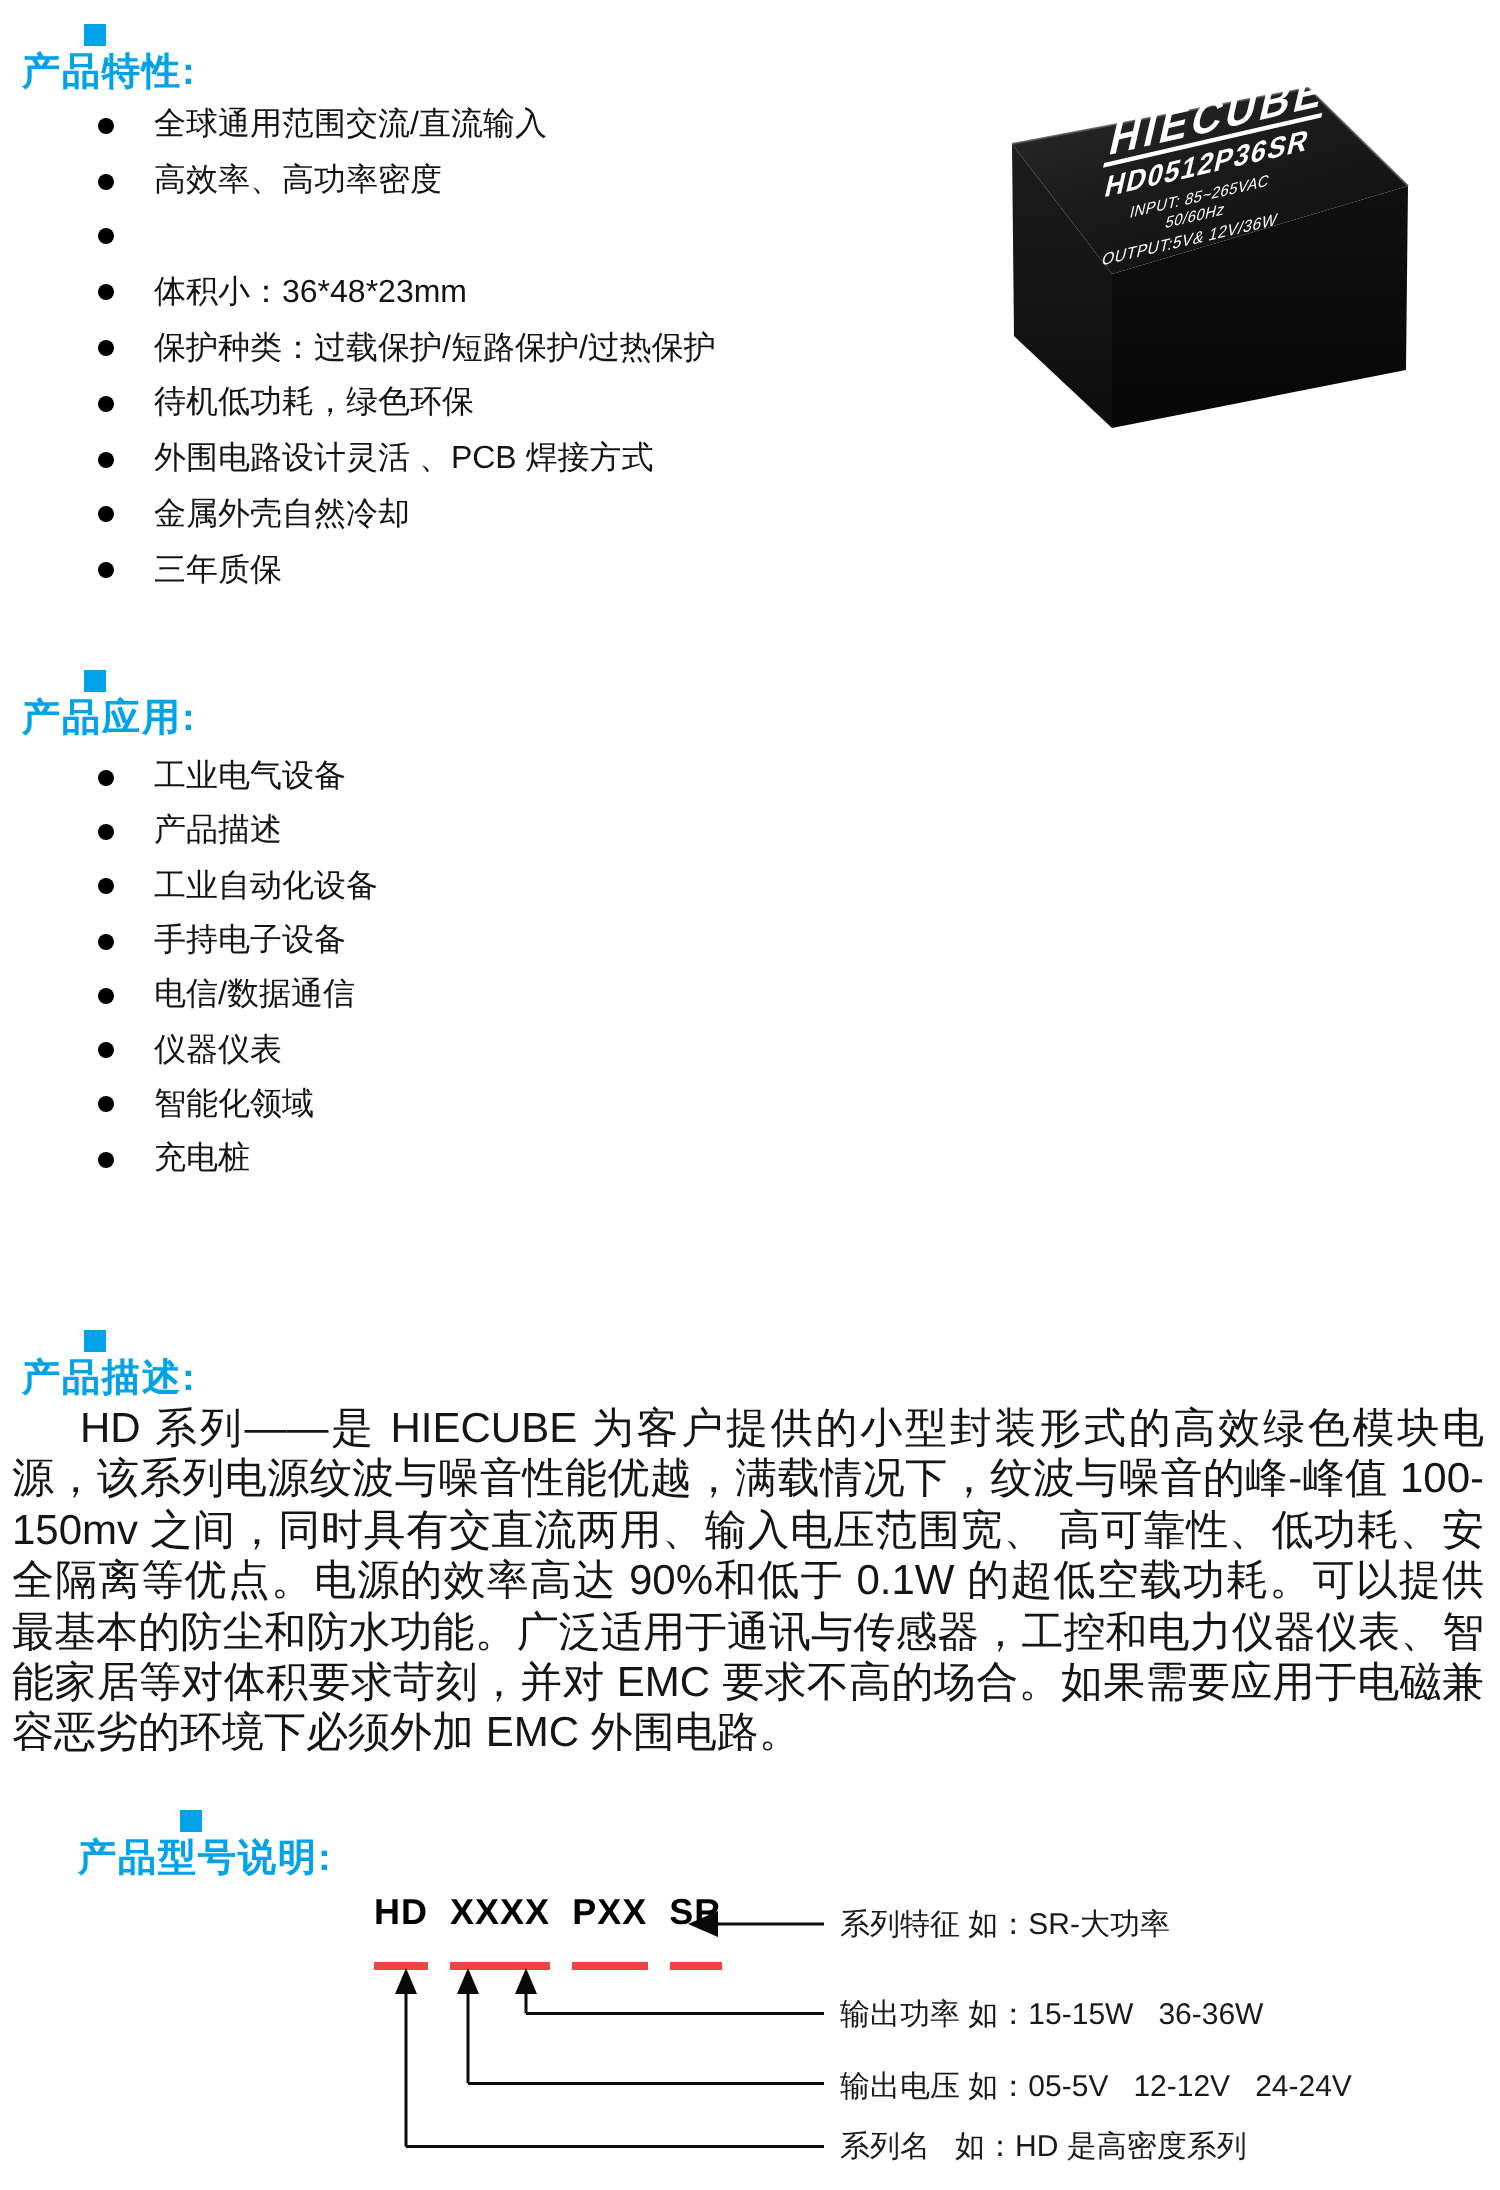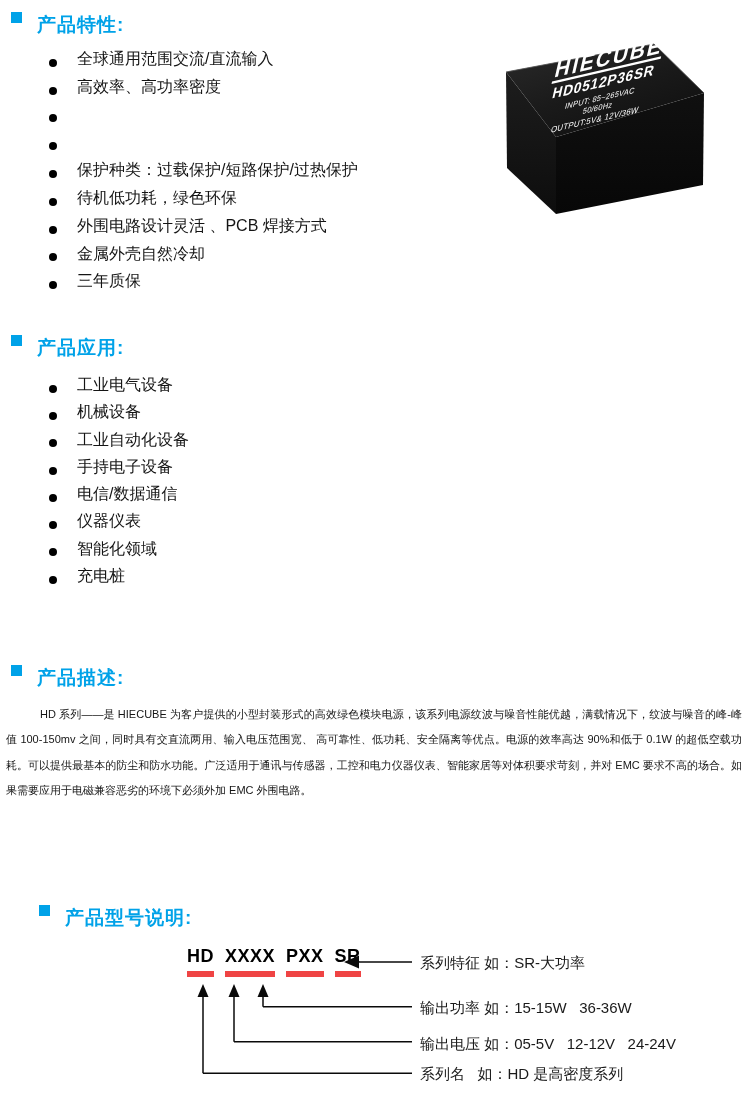--- a/index.html
+++ b/index.html
@@ -5,44 +5,44 @@
   html,body{margin:0;padding:0;background:#ffffff;}
   .page{
     position:relative;
     width:750px;height:1095px;
     background:#ffffff;
     overflow:hidden;
     font-family:"Liberation Sans","DejaVu Sans",sans-serif;
     color:#1a1a1a;
   }
   
-  .sec-head{position:absolute;left:11px;display:flex;align-items:flex-start;height:24px;}
+  .sec-head{position:absolute;left:11px;display:flex;align-items:center;height:24px;flex-direction:column;}
   .sec-head .sq{width:11px;height:11px;background:#00a2e8;margin-right:15px;flex:0 0 auto;}
   .sec-head .sec-title{font-size:19px;font-weight:bold;color:#00a2e8;letter-spacing:1px;white-space:nowrap;}
   #head-features{top:12px;}
   #head-apps{top:335px;}
   #head-desc{top:665px;}
   #head-model{top:905px;padding-left:28px;}
   
   .blist{position:absolute;left:0;margin:0;padding:0;list-style:none;width:470px;}
-  .blist li{position:relative;display:flex;align-items:flex-start;padding-left:77px;font-size:16px;color:#141414;white-space:pre;}
+  .blist li{position:relative;display:flex;align-items:center;padding-left:77px;font-size:16px;color:#141414;white-space:pre;}
   #list-features li{height:27.8px;}
   #list-apps li{height:27.3px;}
   #list-features{top:49px;}
   #list-apps{top:375px;}
   .dot{position:absolute;left:49px;top:50%;margin-top:-4px;width:8px;height:8px;border-radius:50%;background:#000;}
   
   .desc-body{
     position:absolute;left:6px;top:702px;width:736px;
-    font-size:11px;line-height:25.4px;color:#151515;
+    font-size:21px;line-height:25.4px;color:#151515;
     text-align:justify;text-indent:34px;
   }
   
   .model-code{position:absolute;left:187px;top:946px;font-size:18px;font-weight:bold;color:#000;white-space:nowrap;}
-  .model-code .tok{display:inline-block;border-bottom:6px solid #ef4444;padding-bottom:4px;margin-right:6px;letter-spacing:0.5px;}
+  .model-code .tok{display:inline-block;border-bottom:4px solid #ef4444;padding-bottom:14px;margin-right:6px;letter-spacing:0.5px;}
   .model-code .tok:last-child{margin-right:0;}
   .callout{position:absolute;left:420px;font-size:15px;line-height:19px;color:#1a1a1a;white-space:pre;}
   #callout-0{top:953px;}
   #callout-1{top:998px;}
   #callout-2{top:1034px;}
   #callout-3{top:1064px;text-align:right;}
   .diagram-svg{position:absolute;left:0;top:940px;}
   
   .photo{position:absolute;left:470px;top:25px;width:280px;height:215px;}
 </style>
@@ -52,21 +52,21 @@
 <div class="page">
 
   <div class="sec-head" id="head-features">
     <span class="sq"></span>
     <span class="sec-title">产品特性:</span>
   </div>
   <ul class="blist" id="list-features">
     <li><span class="dot"></span><span>全球通用范围交流/直流输入</span></li>
     <li><span class="dot"></span><span>高效率、高功率密度</span></li>
     <li><span class="dot"></span></li>
-    <li><span class="dot"></span></li>
+    <li><span class="dot"></span><span>体积小：36*48*23mm</span></li>
     <li><span class="dot"></span><span>保护种类：过载保护/短路保护/过热保护</span></li>
     <li><span class="dot"></span><span>待机低功耗，绿色环保</span></li>
     <li><span class="dot"></span><span>外围电路设计灵活 、PCB 焊接方式</span></li>
     <li><span class="dot"></span><span>金属外壳自然冷却</span></li>
     <li><span class="dot"></span><span>三年质保</span></li>
   </ul>
 
   <div class="photo">
     <svg width="280" height="215" viewBox="0 0 280 215">
       <defs>
@@ -99,21 +99,21 @@
       </g>
     </svg>
   </div>
 
   <div class="sec-head" id="head-apps">
     <span class="sq"></span>
     <span class="sec-title">产品应用:</span>
   </div>
   <ul class="blist" id="list-apps">
     <li><span class="dot"></span><span>工业电气设备</span></li>
-    <li><span class="dot"></span><span>机械设备</span></li>
+    <li><span class="dot"></span><span>产品描述</span></li>
     <li><span class="dot"></span><span>工业自动化设备</span></li>
     <li><span class="dot"></span><span>手持电子设备</span></li>
     <li><span class="dot"></span><span>电信/数据通信</span></li>
     <li><span class="dot"></span><span>仪器仪表</span></li>
     <li><span class="dot"></span><span>智能化领域</span></li>
     <li><span class="dot"></span><span>充电桩</span></li>
   </ul>
 
   <div class="sec-head" id="head-desc">
     <span class="sq"></span>

